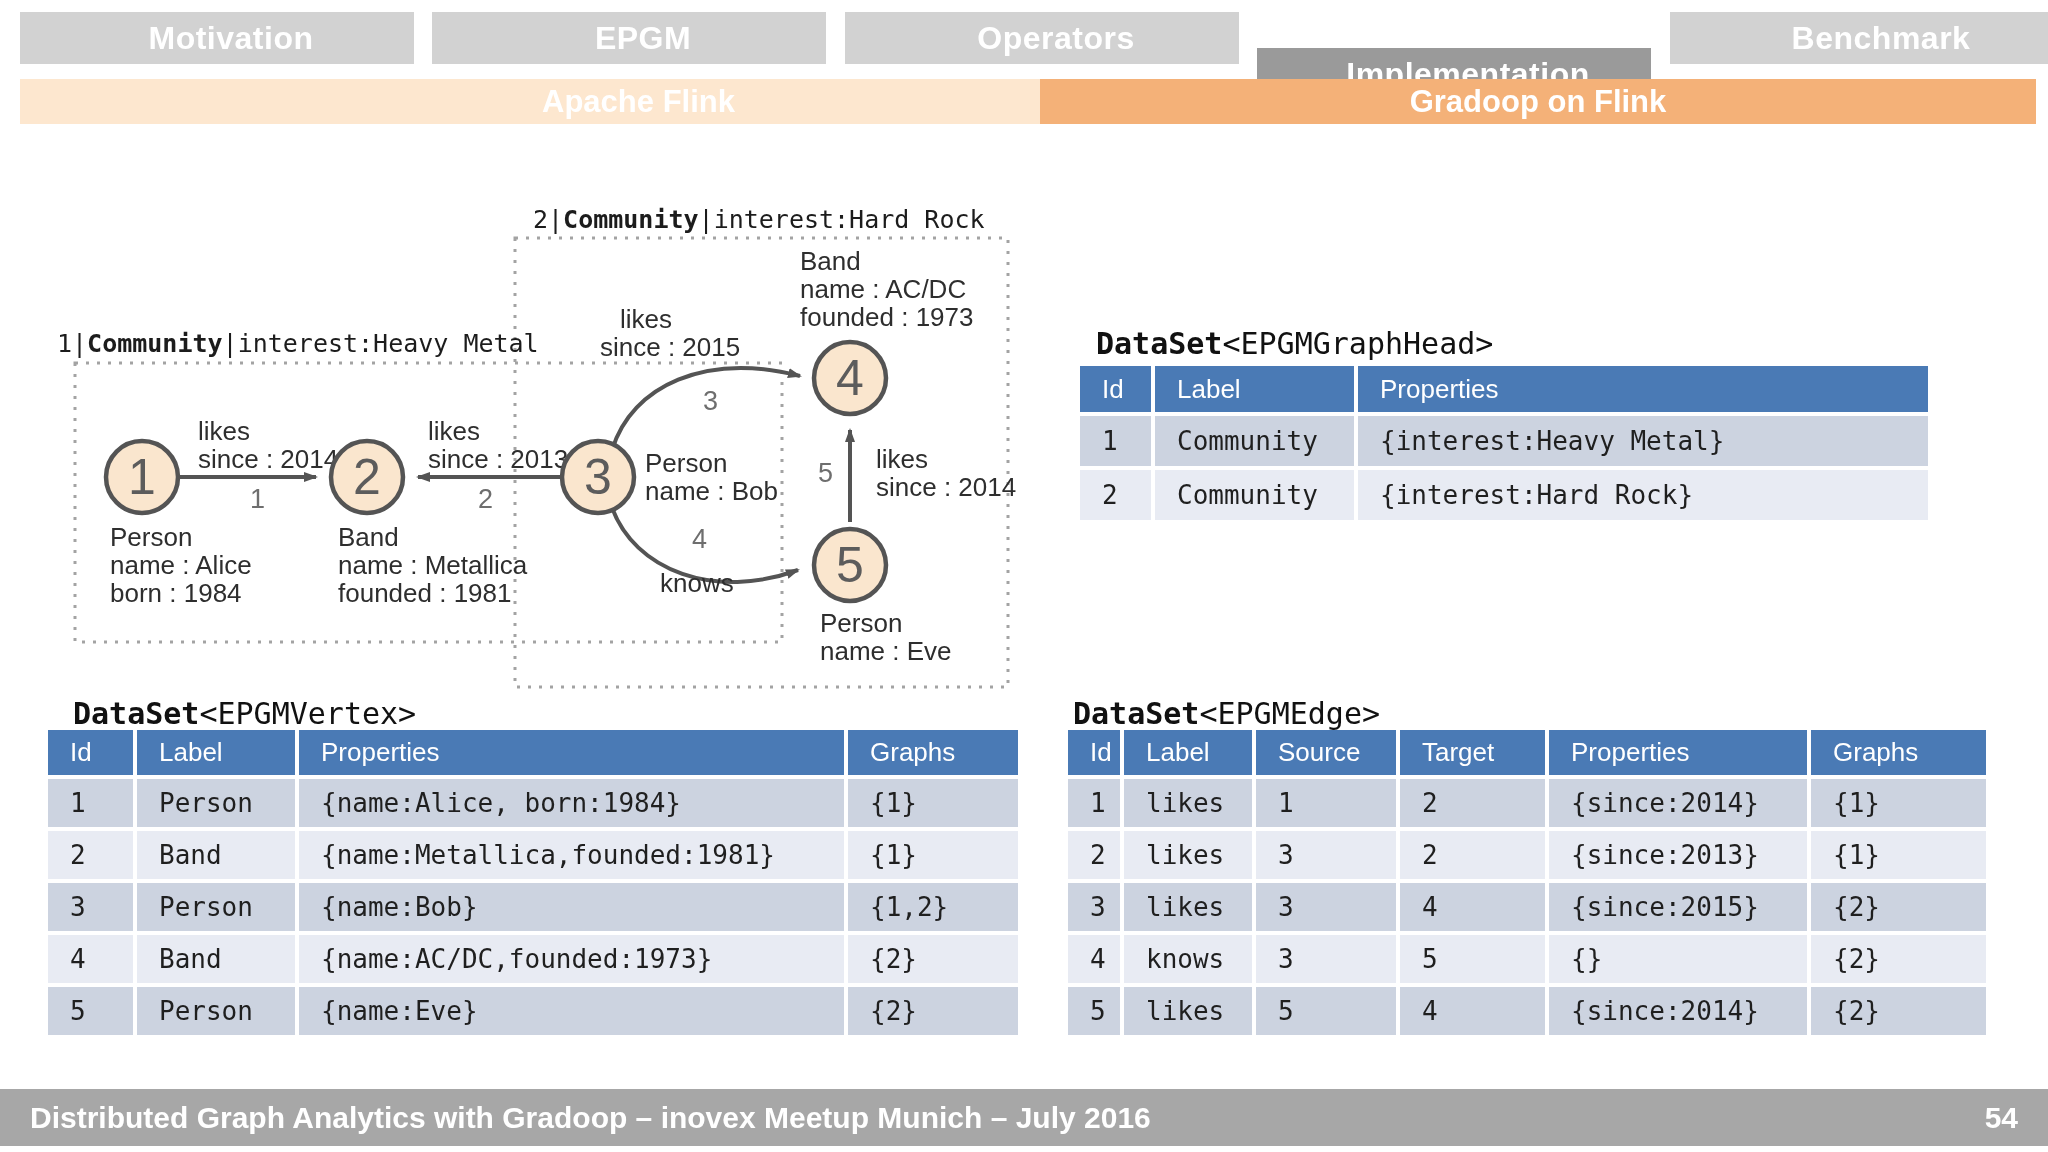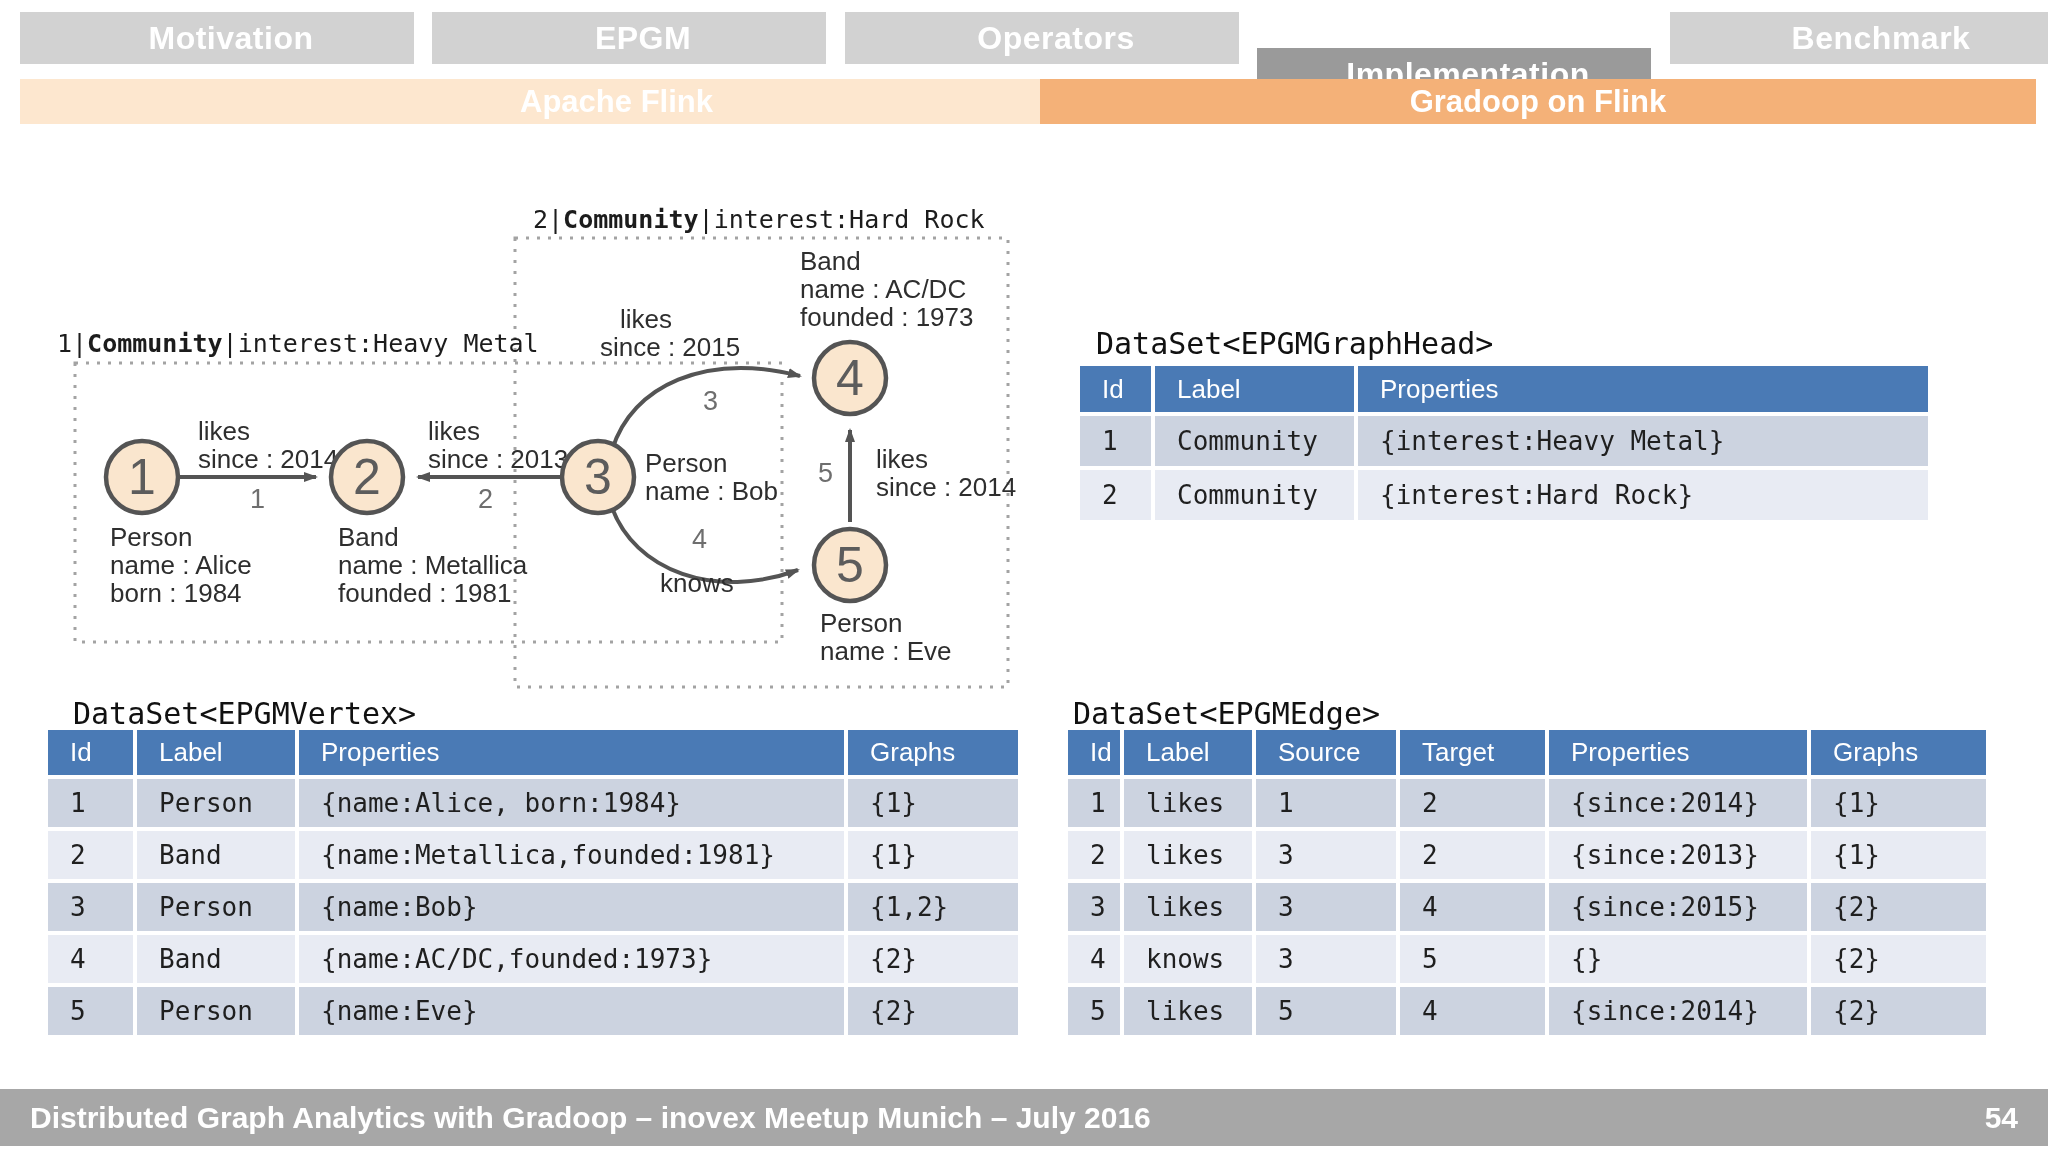--- a/index.html
+++ b/index.html
@@ -11,38 +11,38 @@
   .tab{
     position:absolute;top:12px;height:52px;width:366px;
     background:#d2d2d2;color:#ffffff;font-weight:bold;font-size:32px;
     display:flex;align-items:center;justify-content:center;letter-spacing:.5px;padding-left:28px;
   }
   .tab.active{background:#9a9a9a;margin-top:36px;}
   .subbar{
     position:absolute;top:79px;height:45px;color:#ffffff;font-weight:bold;font-size:31px;
     display:flex;align-items:center;justify-content:center;
   }
-  .subbar.left{left:20px;width:1193px;background:#fde7cf;}
+  .subbar.left{left:20px;width:1193px;background:#fde7cf;padding-left:22px;}
   .subbar.right{left:1040px;width:996px;background:#f4b178;}
   
   #graph-svg{position:absolute;left:40px;top:190px;width:1010px;height:520px;}
   .node-circle{fill:#fae6ce;stroke:#545454;stroke-width:4.5px;}
   .edge-line{stroke:#545454;stroke-width:4px;fill:none;}
   .box{fill:none;stroke:#a3a3a3;stroke-width:3px;stroke-dasharray:3 8;}
   .node-num{font-family:"Liberation Sans",sans-serif;font-size:50px;fill:#5c5c5c;text-anchor:middle;}
   .nlabel{font-family:"Liberation Sans",sans-serif;font-size:26px;fill:#2e2e2e;}
   .elabel{font-family:"Liberation Sans",sans-serif;font-size:26px;fill:#2e2e2e;}
   .eid{font-family:"Liberation Sans",sans-serif;font-size:27px;fill:#6e6e6e;}
   .comm{font-family:"DejaVu Sans Mono",monospace;font-size:25px;fill:#1c1c1c;}
   .comm .b{font-weight:bold;}
   
   .tbl-title{
     position:absolute;font-family:"DejaVu Sans Mono",monospace;font-size:30px;color:#111111;white-space:nowrap;
   }
-  .tbl-title b{font-weight:normal;}
+  .tbl-title b{font-weight:bold;}
   .tbl{position:absolute;display:grid;column-gap:4px;row-gap:4px;}
   .th{
     background:#4a7ab5;color:#ffffff;font-size:26px;padding-left:22px;
     display:flex;align-items:center;
   }
   .td{
     font-family:"DejaVu Sans Mono",monospace;font-size:26px;color:#1f1f1f;
     padding-left:22px;display:flex;align-items:center;white-space:nowrap;
   }
   .rA{background:#ccd3e0;}

